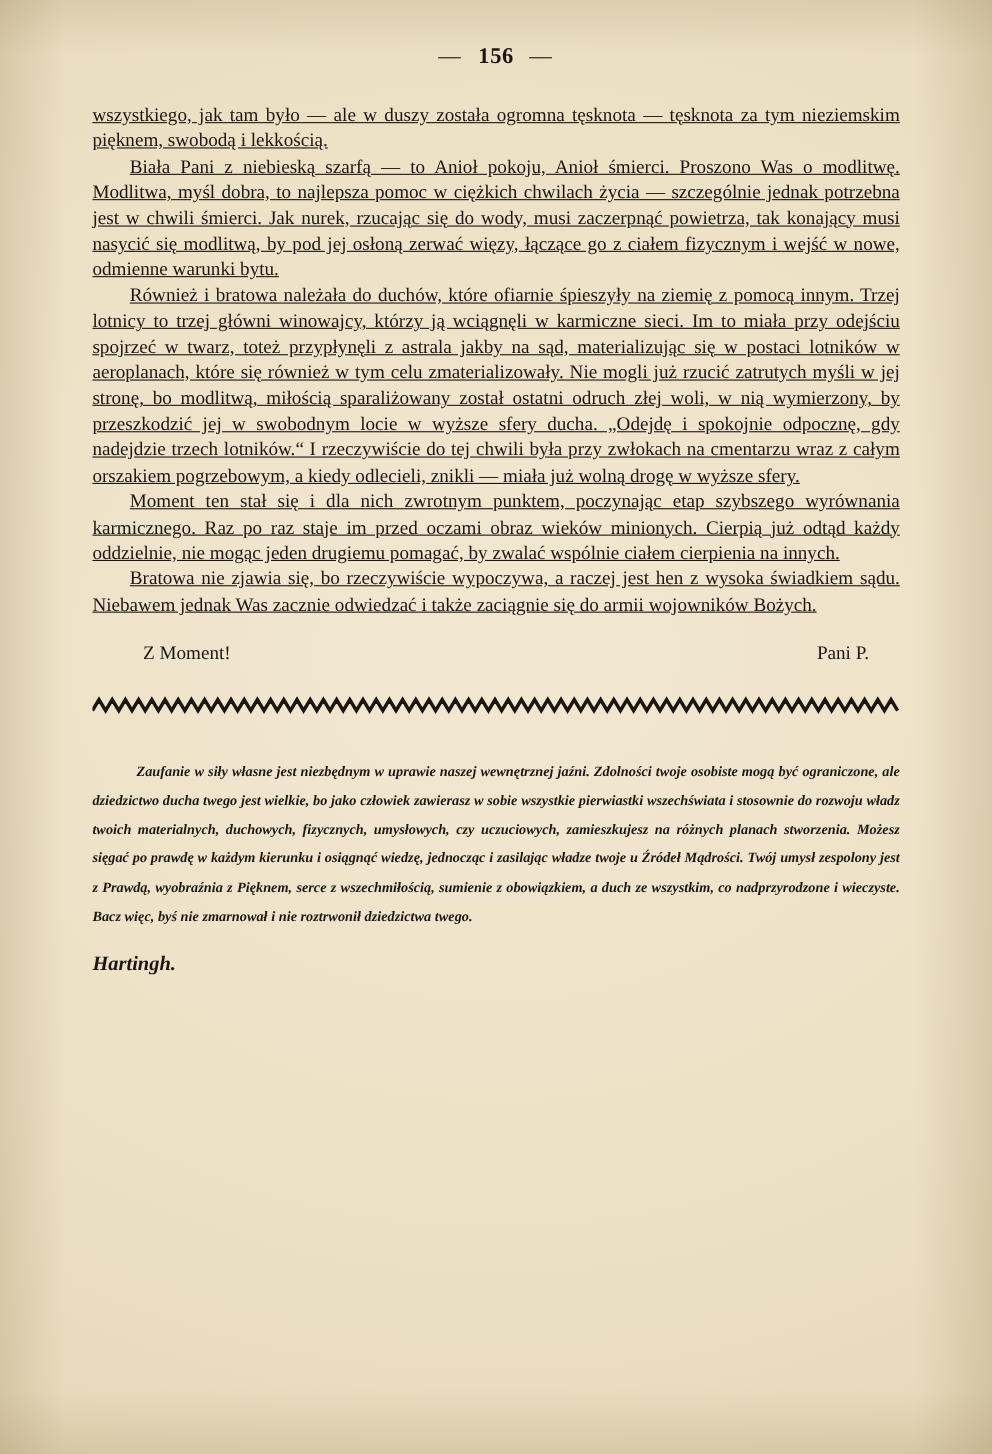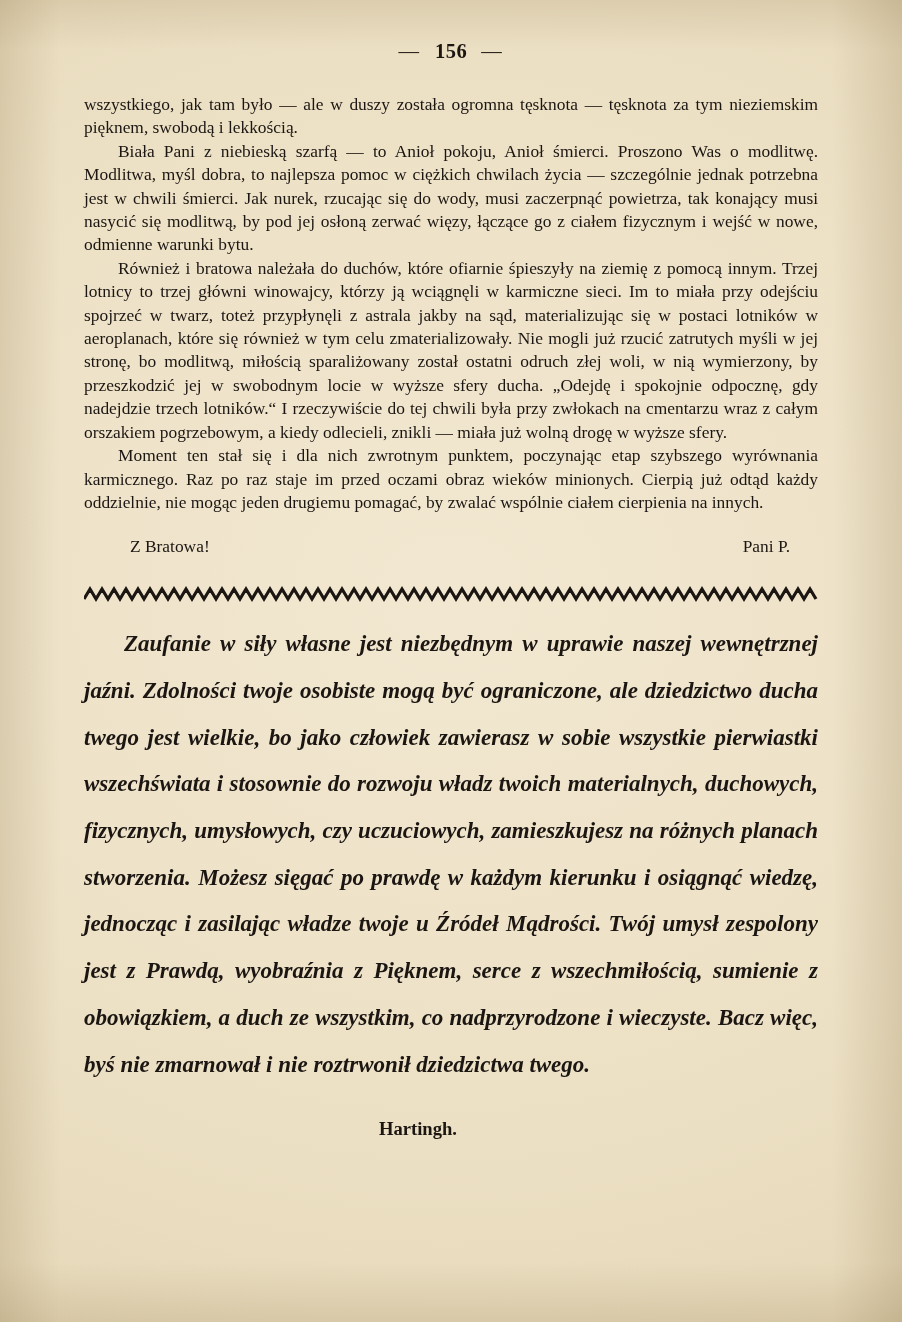--- a/index.html
+++ b/index.html
@@ -57,20 +57,21 @@
   .body-text {
     margin-top: 30px;
     font-size: 17.4px;
     line-height: 1.345;
     text-align: justify;
     text-justify: inter-word;
   }
   .body-text p {
     margin: 0;
     text-indent: 34px;
+    text-decoration: underline;
   }
   .body-text p.noindent {
     text-indent: 0;
   }
   .signature-row {
     display: flex;
     justify-content: space-between;
     align-items: baseline;
     margin-top: 22px;
     font-size: 17.4px;
@@ -81,59 +82,61 @@
   .signature-row .right {
     padding-right: 28px;
   }
   .squiggle {
     margin: 28px 0 0 0;
     height: 20px;
     width: 100%;
     display: block;
   }
   .quote {
-    margin-top: 16px;
+    margin-top: 36px;
     font-style: italic;
-    font-size: 23px;
+    font-size: 13px;
     line-height: 2.03;
     text-align: justify;
     text-justify: inter-word;
     font-weight: 600;
   }
   .quote p {
     margin: 0;
     text-indent: 40px;
   }
   .quote-sign {
-    margin-top: 30px;
-    text-align: center;
+    margin-top: 20px;
+    text-align: left;
     padding-right: 66px;
+    font-style: italic;
     font-size: 18.6px;
     font-weight: 600;
   }
 </style>
 </head>
 <body>
 
 <div class="page">
   <div class="content">
 
     <div class="page-number">
       <span class="dash">—</span><span class="num">156</span><span class="dash">—</span>
     </div>
 
     <div class="body-text">
       <p class="noindent">wszystkiego, jak tam było — ale w duszy została ogromna tęsknota — tęsknota za tym nieziemskim pięknem, swobodą i lekkością.</p>
       <p>Biała Pani z niebieską szarfą — to Anioł pokoju, Anioł śmierci. Proszono Was o modlitwę. Modlitwa, myśl dobra, to najlepsza pomoc w ciężkich chwilach życia — szczególnie jednak potrzebna jest w chwili śmierci. Jak nurek, rzucając się do wody, musi zaczerpnąć powietrza, tak konający musi nasycić się modlitwą, by pod jej osłoną zerwać więzy, łączące go z ciałem fizycznym i wejść w nowe, odmienne warunki bytu.</p>
       <p>Również i bratowa należała do duchów, które ofiarnie śpieszyły na ziemię z pomocą innym. Trzej lotnicy to trzej główni winowajcy, którzy ją wciągnęli w karmiczne sieci. Im to miała przy odejściu spojrzeć w twarz, toteż przypłynęli z astrala jakby na sąd, materializując się w postaci lotników w aeroplanach, które się również w tym celu zmaterializowały. Nie mogli już rzucić zatrutych myśli w jej stronę, bo modlitwą, miłością sparaliżowany został ostatni odruch złej woli, w nią wymierzony, by przeszkodzić jej w swobodnym locie w wyższe sfery ducha. „Odejdę i spokojnie odpocznę, gdy nadejdzie trzech lotników.“ I rzeczywiście do tej chwili była przy zwłokach na cmentarzu wraz z całym orszakiem pogrzebowym, a kiedy odlecieli, znikli — miała już wolną drogę w wyższe sfery.</p>
       <p>Moment ten stał się i dla nich zwrotnym punktem, poczynając etap szybszego wyrównania karmicznego. Raz po raz staje im przed oczami obraz wieków minionych. Cierpią już odtąd każdy oddzielnie, nie mogąc jeden drugiemu pomagać, by zwalać wspólnie ciałem cierpienia na innych.</p>
+      <p>Bratowa nie zjawia się, bo rzeczywiście wypoczywa, a raczej jest hen z wysoka świadkiem sądu. Niebawem jednak Was zacznie odwiedzać i także zaciągnie się do armii wojowników Bożych.</p>
     </div>
 
     <div class="signature-row">
-      <div class="left">Z Bratowa!</div>
+      <div class="left">Z Moment!</div>
       <div class="right">Pani P.</div>
     </div>
 
     <svg class="squiggle" viewBox="0 0 734 20" preserveAspectRatio="none" xmlns="http://www.w3.org/2000/svg">
       <path d="M0 14 L6 4 L12 14 L18 4 L24 14 L30 4 L36 14 L42 4 L48 14 L54 4 L60 14 L66 4 L72 14 L78 4 L84 14 L90 4 L96 14 L102 4 L108 14 L114 4 L120 14 L126 4 L132 14 L138 4 L144 14 L150 4 L156 14 L162 4 L168 14 L174 4 L180 14 L186 4 L192 14 L198 4 L204 14 L210 4 L216 14 L222 4 L228 14 L234 4 L240 14 L246 4 L252 14 L258 4 L264 14 L270 4 L276 14 L282 4 L288 14 L294 4 L300 14 L306 4 L312 14 L318 4 L324 14 L330 4 L336 14 L342 4 L348 14 L354 4 L360 14 L366 4 L372 14 L378 4 L384 14 L390 4 L396 14 L402 4 L408 14 L414 4 L420 14 L426 4 L432 14 L438 4 L444 14 L450 4 L456 14 L462 4 L468 14 L474 4 L480 14 L486 4 L492 14 L498 4 L504 14 L510 4 L516 14 L522 4 L528 14 L534 4 L540 14 L546 4 L552 14 L558 4 L564 14 L570 4 L576 14 L582 4 L588 14 L594 4 L600 14 L606 4 L612 14 L618 4 L624 14 L630 4 L636 14 L642 4 L648 14 L654 4 L660 14 L666 4 L672 14 L678 4 L684 14 L690 4 L696 14 L702 4 L708 14 L714 4 L720 14 L726 4 L732 14" fill="none" stroke="#1c1613" stroke-width="3.2" stroke-linejoin="miter"></path>
     </svg>
 
     <div class="quote">
       <p>Zaufanie w siły własne jest niezbędnym w uprawie naszej wewnętrznej jaźni. Zdolności twoje osobiste mogą być ograniczone, ale dziedzictwo ducha twego jest wielkie, bo jako człowiek zawierasz w sobie wszystkie pierwiastki wszechświata i stosownie do rozwoju władz twoich materialnych, duchowych, fizycznych, umysłowych, czy uczuciowych, zamieszkujesz na różnych planach stworzenia. Możesz sięgać po prawdę w każdym kierunku i osiągnąć wiedzę, jednocząc i zasilając władze twoje u Źródeł Mądrości. Twój umysł zespolony jest z Prawdą, wyobraźnia z Pięknem, serce z wszechmiłością, sumienie z obowiązkiem, a duch ze wszystkim, co nadprzyrodzone i wieczyste. Bacz więc, byś nie zmarnował i nie roztrwonił dziedzictwa twego.</p>
     </div>

